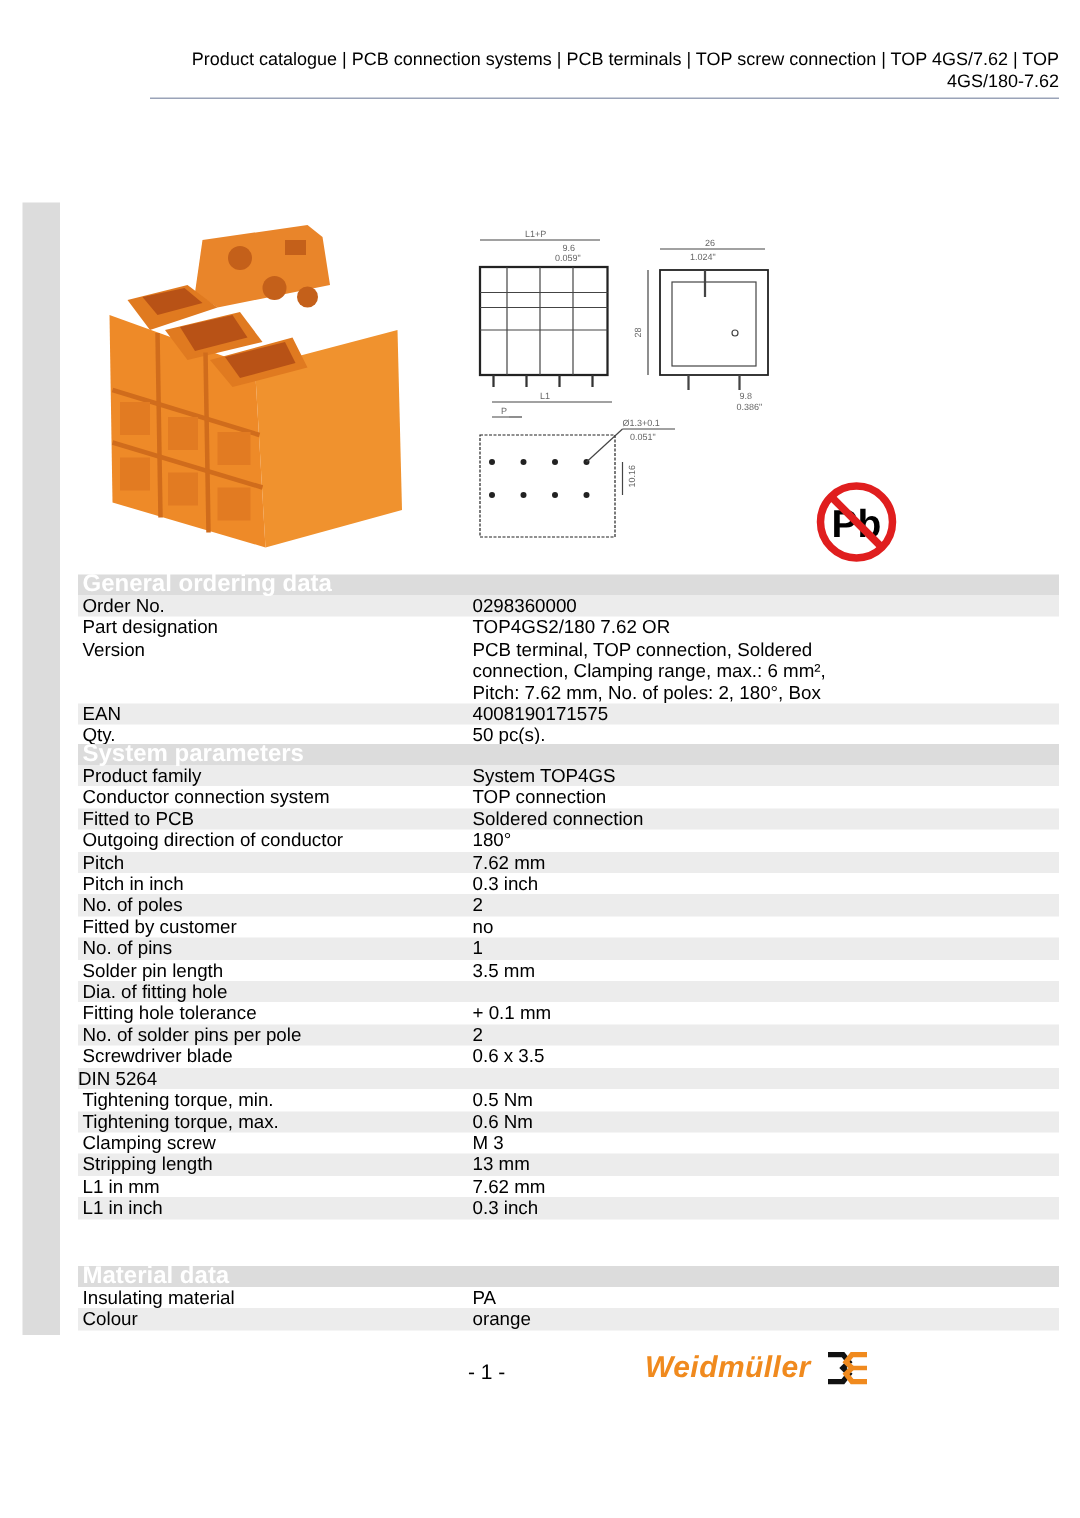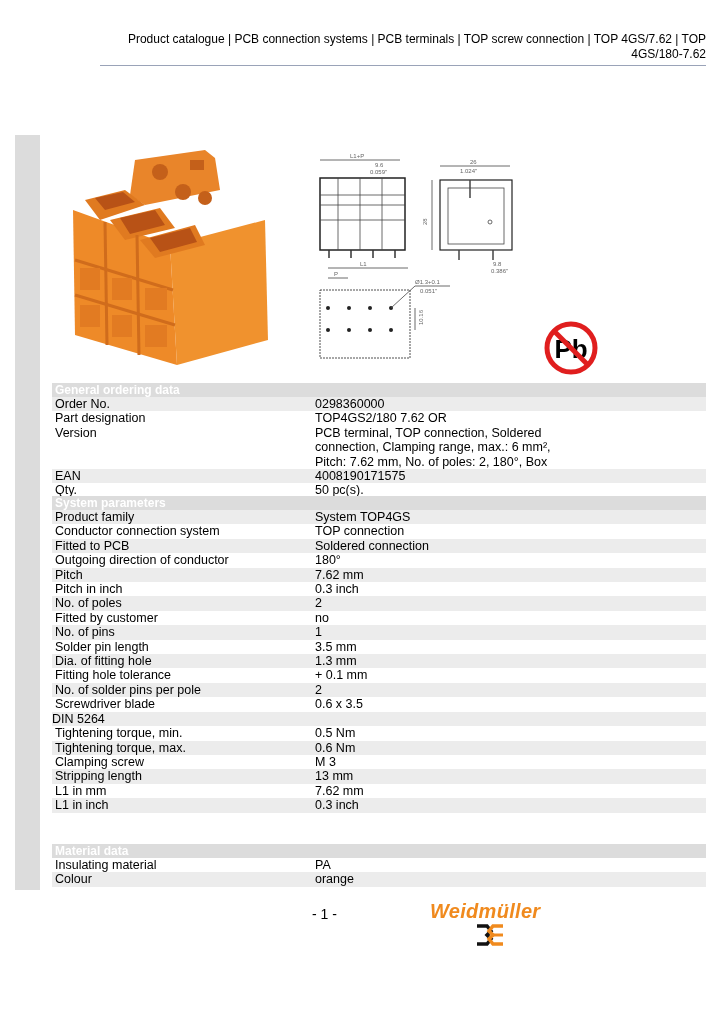--- a/index.html
+++ b/index.html
@@ -24,33 +24,33 @@
     .drawing {
       position: absolute; left: 315px; top: 150px; width: 220px; height: 210px;
     }
     .pb-icon {
       position: absolute; left: 543px; top: 320px; width: 56px; height: 56px;
     }
 
     .section { position: absolute; left: 52px; width: 654px; }
     .section-header {
       background: #dcdcdc; color: #ffffff; font-weight: bold;
-      font-size: 12px; height: 14px; line-height: 14px; padding-left: 3px;
+      font-size: 16px; height: 14px; line-height: 14px; padding-left: 3px;
     }
     .row { display: flex; font-size: 12.5px; line-height: 14.4px; }
     .row.alt { background: #ececec; align-items: center; }
     .row .label { width: 263px; padding-left: 3px; flex-shrink: 0; }
     .row .value { width: 260px; flex-shrink: 0; }
     .row .filler { flex: 1; }
 
     .page-number {
       position: absolute; left: 312px; top: 906px; font-size: 14px; color: #000;
     }
     .logo {
-      position: absolute; left: 430px; top: 900px; display: flex; align-items: center; flex-direction: column;
+      position: absolute; left: 430px; top: 900px; display: flex; align-items: center;
     }
     .logo-text {
       font-family: "Liberation Sans", sans-serif; font-weight: bold; font-style: italic;
       font-size: 20px; color: #f08a1e; letter-spacing: 0.3px;
     }
     .logo-mark { margin-left: 10px; width: 30px; height: 24px; }
   </style>
 </head>
 <body>
 
@@ -234,21 +234,20 @@
       <span class="value">1</span>
       <span class="filler"></span>
     </div>
   <div class="row">
       <span class="label">Solder pin length</span>
       <span class="value">3.5 mm</span>
       <span class="filler"></span>
     </div>
   <div class="row alt">
       <span class="label">Dia. of fitting hole</span>
-      <span class="value">1.3 mm</span>
       <span class="filler"></span>
     </div>
   <div class="row">
       <span class="label">Fitting hole tolerance</span>
       <span class="value">+ 0.1 mm</span>
       <span class="filler"></span>
     </div>
   <div class="row alt">
       <span class="label">No. of solder pins per pole</span>
       <span class="value">2</span>

